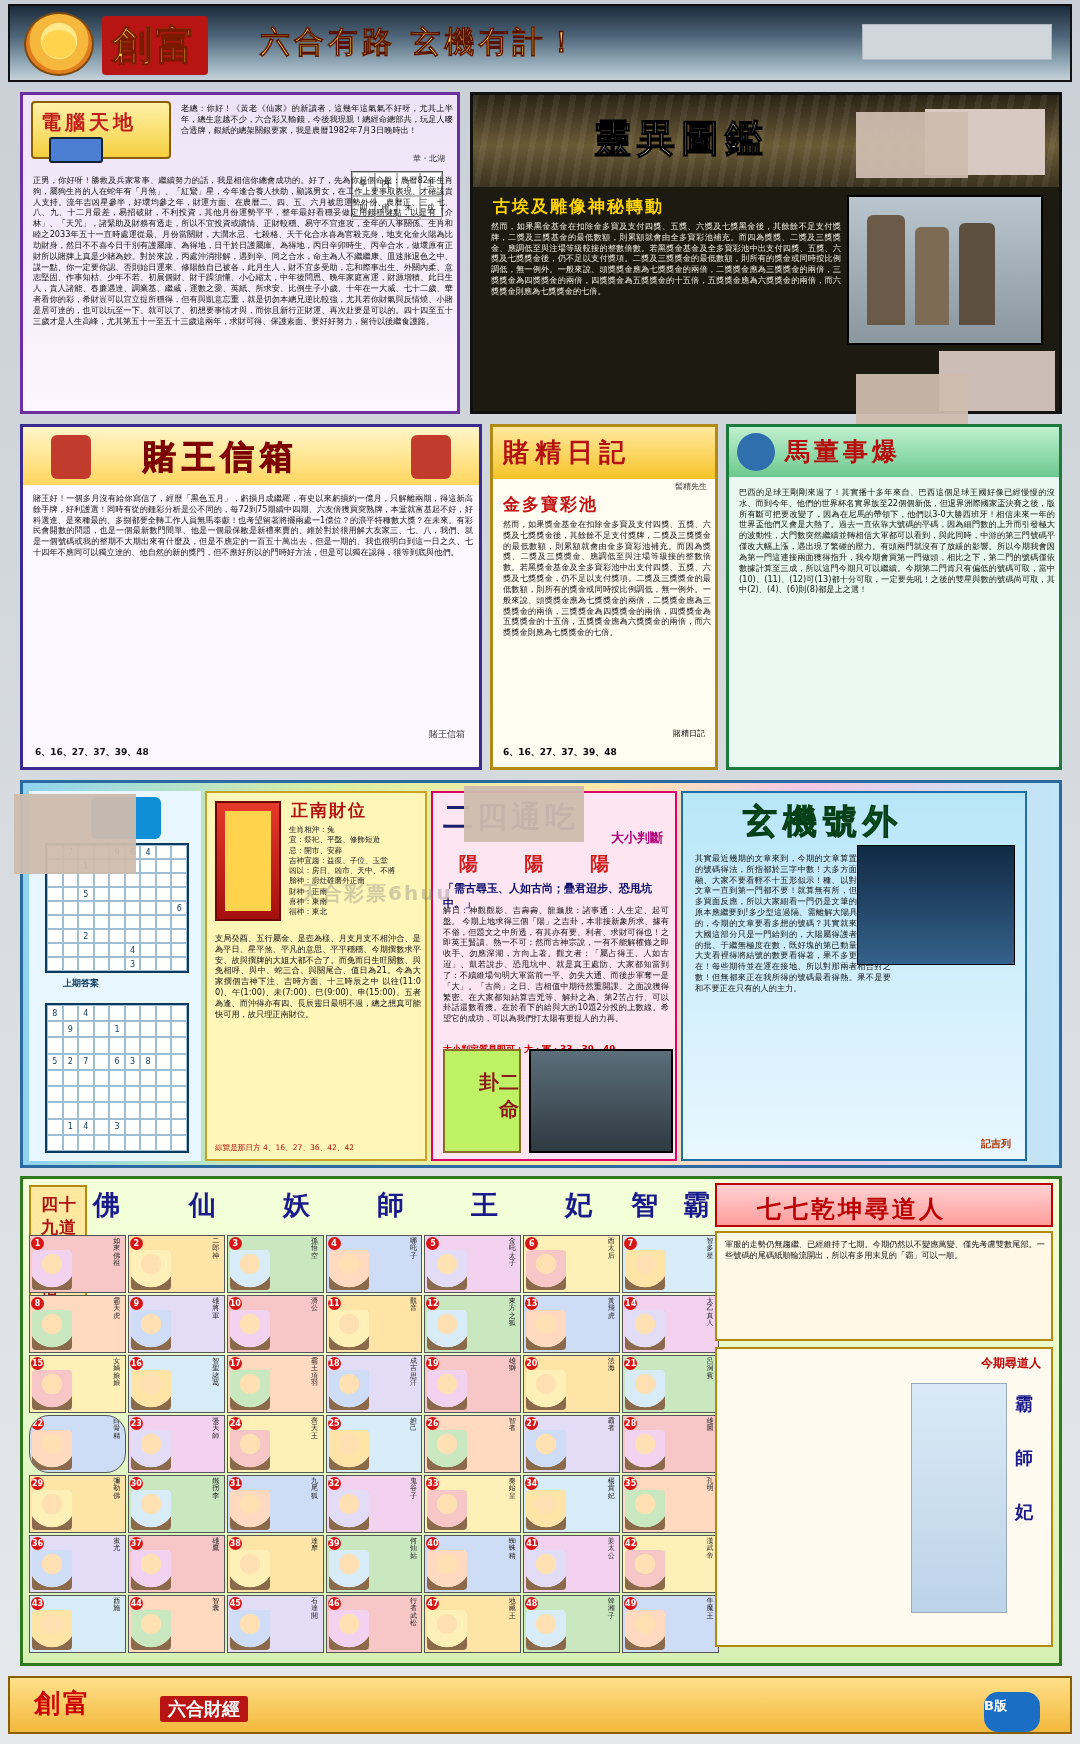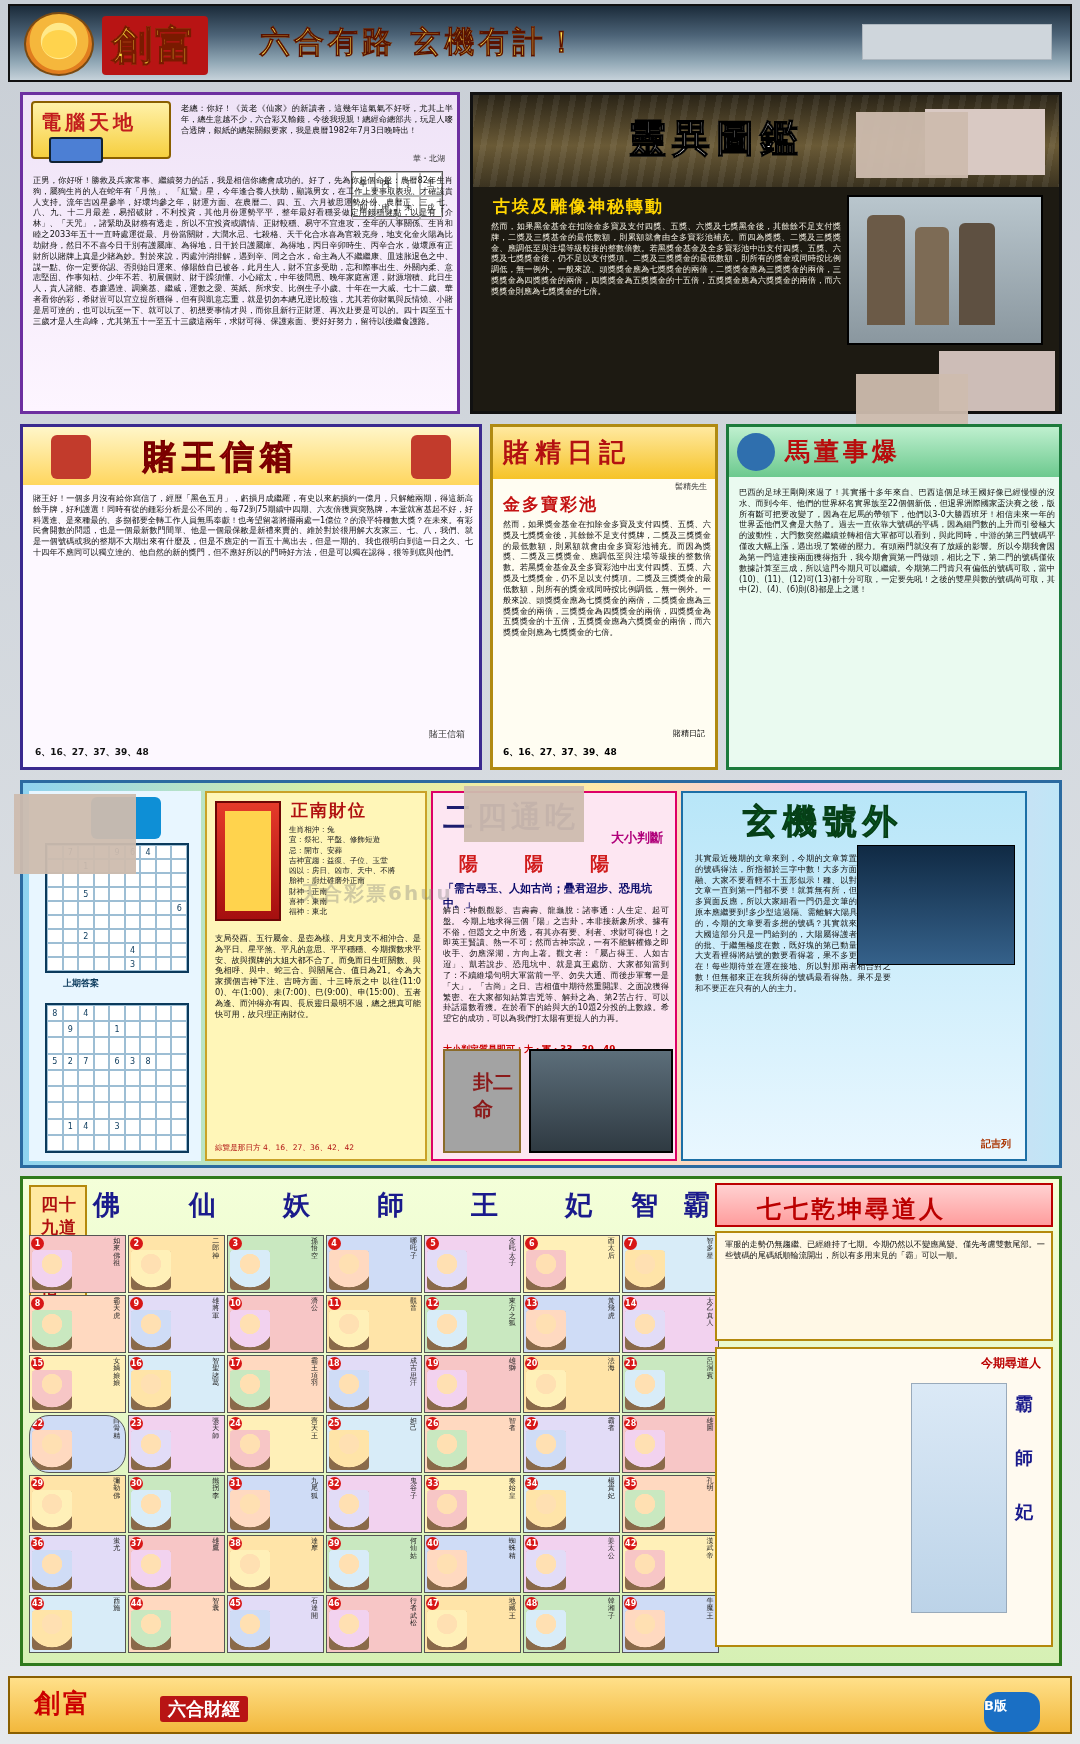--- a/index.html
+++ b/index.html
@@ -67,21 +67,21 @@
   #p-dn .chart4 div { border:0.5px solid #bbb; line-height:22px;}
   
   #p-ly { left:470px; top:92px; width:592px; height:322px; background:#1d1a12; border:3px solid #111; }
   #p-ly .tbanner {
     position:absolute; left:0; top:0; width:592px; height:92px;
     background:linear-gradient(#2a2417,#6a5a36 55%,#3b3320);
   }
   #p-ly .tbanner .wave { position:absolute; left:0; top:0; width:592px; height:92px;
     background:repeating-linear-gradient(100deg, rgba(255,255,255,.06) 0 6px, rgba(0,0,0,0) 6px 16px);}
   #p-ly .ttl { position:absolute; left:120px; top:18px; font-size:38px; font-weight:bold;
-    color:#ffffff; letter-spacing:6px;margin-left:35px; -webkit-text-stroke:1px #000;}
+    color:#ffffff; letter-spacing:6px; -webkit-text-stroke:1px #000;}
   #p-ly .blank { position:absolute; right:14px; top:14px; width:120px; height:66px; background:#d9c9c3;}
   #p-ly .sub { position:absolute; left:20px; top:100px; font-size:17px; font-weight:bold; color:#ffd400; letter-spacing:2px;}
   #p-ly .txt { position:absolute; left:18px; top:126px; width:350px; color:#f2efe4; }
   #p-ly .txt.body-text{ color:#f3efe2; }
   #p-ly .photo { position:absolute; right:16px; top:100px; width:196px; height:150px;
     background:linear-gradient(#b9c6cd,#8a979f); border:2px solid #000;}
   #p-ly .photo .stat1{ position:absolute; left:18px; top:18px; width:38px; height:110px; background:#6b5a47; border-radius:6px 6px 0 0;}
   #p-ly .photo .stat2{ position:absolute; left:66px; top:30px; width:34px; height:98px; background:#7d6b55; border-radius:6px 6px 0 0;}
   #p-ly .photo .stat3{ position:absolute; left:110px; top:26px; width:36px; height:102px; background:#5e5041; border-radius:6px 6px 0 0;}
   #p-ly .blank2 { position:absolute; right:4px; top:256px; width:116px; height:62px; background:#cdbdb7;}
@@ -129,21 +129,21 @@
   #caizi .para { position:absolute; left:8px; top:140px; width:206px;}
   #caizi .nums { position:absolute; left:8px; bottom:6px; font-size:7.6px; color:#b01010;}
   #dxpan { position:absolute; left:408px; top:8px; width:246px; height:370px; background:#fde6f2; border:2px solid #d06; }
   #dxpan .t { position:absolute; left:10px; top:4px; font-size:30px; font-weight:bold; color:#1d1d6e; letter-spacing:4px;}
   #dxpan .t2 { position:absolute; right:12px; top:36px; font-size:13px; font-weight:bold; color:#b0007a;}
   #dxpan .yang { position:absolute; left:26px; top:58px; font-size:19px; font-weight:bold; color:#d01b1b; letter-spacing:20px;}
   #dxpan .quote { position:absolute; left:10px; top:88px; width:226px; font-size:11px; font-weight:bold; color:#0a0a6a;}
   #dxpan .txt { position:absolute; left:10px; top:112px; width:226px;}
   #dxpan .nums { position:absolute; left:10px; top:250px; font-size:9px; font-weight:bold; color:#c00;}
   #dxpan .photo { position:absolute; left:96px; bottom:6px; width:144px; height:104px; background:linear-gradient(#5c6e7a,#2f3a42); border:2px solid #000;}
-  #dxpan .gua { position:absolute; left:10px; bottom:6px; width:78px; height:104px; background:#a3a3a3; border:2px solid #8b6b2a;}
+  #dxpan .gua { position:absolute; left:10px; bottom:6px; width:78px; height:104px; background:#bef264; border:2px solid #8b6b2a;text-align:right;}
   #dxpan .gua span { position:absolute; left:28px; top:18px; font-size:20px; color:#8b1a1a; font-weight:bold;}
   #xuanji { position:absolute; left:658px; top:8px; width:346px; height:370px; background:linear-gradient(#b8e6f8,#e9f7ff); border:2px solid #1c6fa6;}
   #xuanji .t { position:absolute; left:60px; top:6px; font-size:34px; font-weight:bold; color:#0d7a2f; letter-spacing:6px; -webkit-text-stroke:1px #063f17;}
   #xuanji .txt { position:absolute; left:12px; top:60px; width:196px;}
   #xuanji .photo { position:absolute; right:10px; top:52px; width:158px; height:120px; background:linear-gradient(#102a44,#35618a); border:1px solid #000;}
   #xuanji .sign { position:absolute; right:14px; bottom:8px; font-size:10px; font-weight:bold; color:#a30;}
   
   .smudge { position:absolute; background:#cdbcae; opacity:.95; }
   
   #bottom { left:20px; top:1176px; width:1042px; height:490px; background:linear-gradient(#f4ffd9,#d6f0b4); border:3px solid #2f7a1c;}

